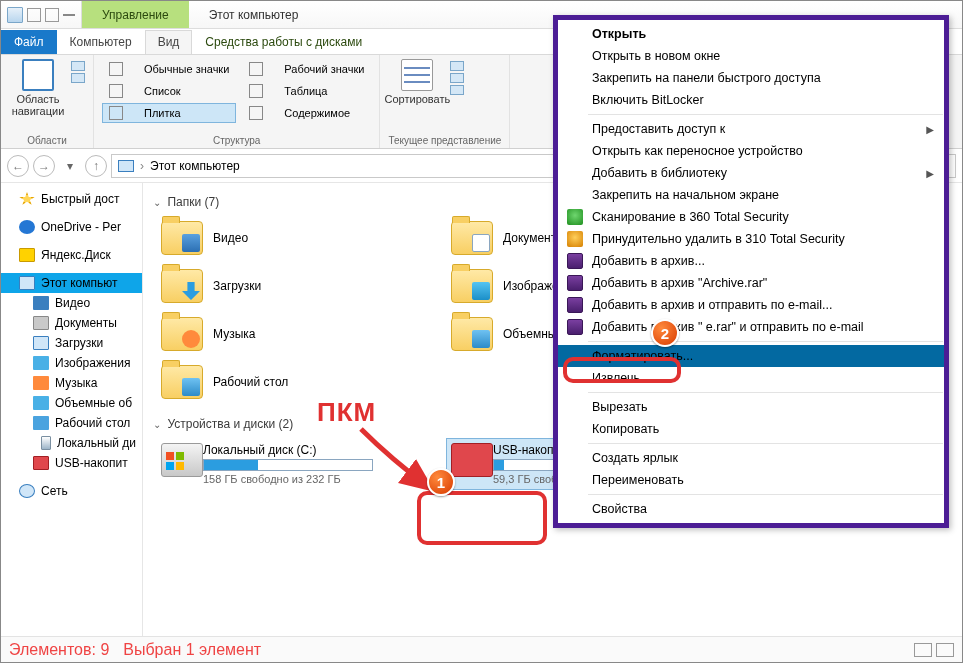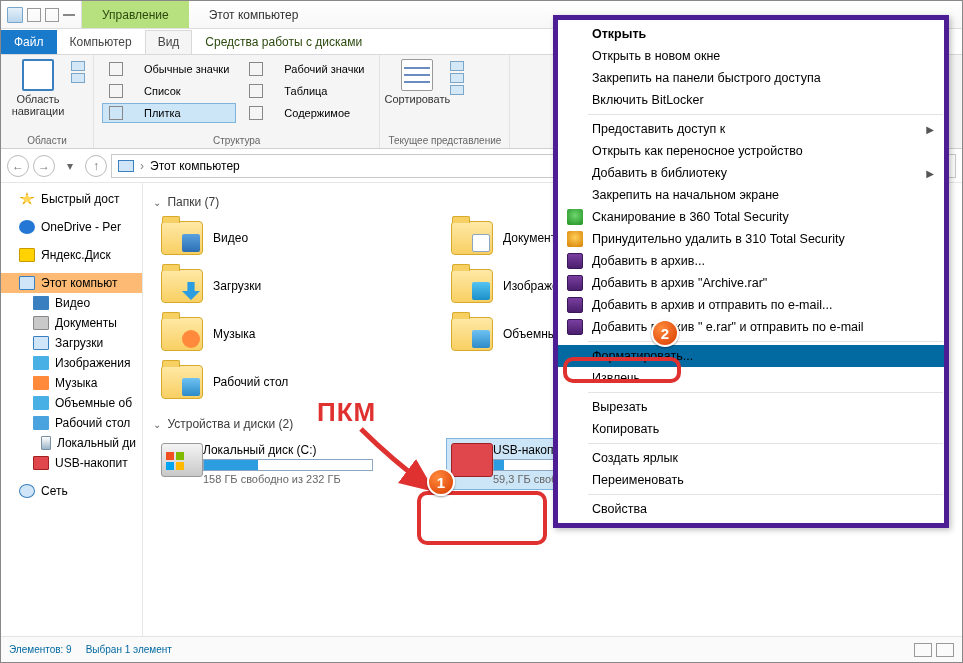--- a/index.html
+++ b/index.html
@@ -43,21 +43,21 @@
 .navbar { height: 34px; display: flex; align-items: center; gap: 4px; padding: 0 6px; border-bottom: 1px solid #e6e6e6; }
 .navbtn { width: 22px; height: 22px; border-radius: 50%; border: 1px solid #bbb; color: #777; display: flex; align-items: center; justify-content: center; font-size: 12px; }
 .navbtn.sq { border-radius: 2px; }
 .address { flex: 1; height: 24px; border: 1px solid #c9c9c9; display: flex; align-items: center; padding: 0 6px; gap: 6px; font-size: 12px; }
 .address .pc { width: 16px; height: 12px; border: 1px solid #3a7fbf; background: #d0e6f8; }
 
 
 .split { display: flex; height: calc(100% - 28px - 26px - 94px - 34px - 26px); }
 .tree { width: 142px; border-right: 1px solid #e6e6e6; padding: 6px 0; font-size: 12px; overflow: hidden; }
 .tree .node { display: flex; align-items: center; gap: 6px; padding: 3px 6px 3px 18px; white-space: nowrap; }
-.tree .node.sel { background: #fdba74; }
+.tree .node.sel { background: #0ea5e9; }
 .tree .tico { width: 16px; height: 14px; border-radius: 1px; }
 .tico.star { background: radial-gradient(#ffd659 40%, #e6a400 41%); clip-path: polygon(50% 0,61% 35%,98% 35%,68% 57%,79% 91%,50% 70%,21% 91%,32% 57%,2% 35%,39% 35%); }
 .tico.cloud { background: #2477d4; border-radius: 50%; }
 .tico.yd { background: #ffd200; border: 1px solid #c99a00; }
 .tico.pc { border: 1px solid #3a7fbf; background: #d0e6f8; }
 .tico.vid { background: #3a7fbf; }
 .tico.doc { background: #c9c9c9; border: 1px solid #888; }
 .tico.dl { background: #d0e6f8; border: 1px solid #3a7fbf; }
 .tico.img { background: #49b0e6; }
 .tico.mus { background: #ff8a3c; }
@@ -91,21 +91,21 @@
   linear-gradient(#f25022,#f25022) 0 0/8px 8px no-repeat,
   linear-gradient(#7fba00,#7fba00) 10px 0/8px 8px no-repeat,
   linear-gradient(#00a4ef,#00a4ef) 0 10px/8px 8px no-repeat,
   linear-gradient(#ffb900,#ffb900) 10px 10px/8px 8px no-repeat;
 }
 .dinfo .bar { width: 170px; height: 12px; border: 1px solid #8aa6c0; background: #fff; margin: 2px 0; position: relative; }
 .dinfo .bar .fill { position: absolute; left: 0; top: 0; bottom: 0; background: #2b9de0; }
 .dinfo .sub { color: #666; font-size: 11px; }
 
 
-.status { position: absolute; left: 0; right: 0; bottom: 0; height: 26px; border-top: 1px solid #e3e3e3; display: flex; align-items: center; justify-content: space-between; padding: 0 8px; font-size: 10px; background: #fafafa; color: #0369a1; }
+.status { position: absolute; left: 0; right: 0; bottom: 0; height: 26px; border-top: 1px solid #e3e3e3; display: flex; align-items: center; justify-content: space-between; padding: 0 8px; font-size: 16px; background: #fafafa; color: #ef4444; }
 .status .viewmodes { display: flex; gap: 4px; }
 .status .vm { width: 18px; height: 14px; border: 1px solid #999; }
 
 
 .ctxmenu { position: absolute; left: 552px; top: 14px; width: 396px; background: #fff; border: 5px solid #4c1d95; box-shadow: 2px 2px 6px rgba(0,0,0,.25); font-size: 12.5px; z-index: 50; padding: 3px 0; }
 .ctxmenu .item { display: flex; align-items: center; gap: 8px; padding: 4px 28px 4px 34px; position: relative; white-space: nowrap; }
 .ctxmenu .item.bold { font-weight: 600; }
 .ctxmenu .item.hov { background: #0369a1; }
 .ctxmenu .sep { height: 1px; background: #e3e3e3; margin: 3px 1px 3px 30px; }
 .ctxmenu .arrow { position: absolute; right: 10px; color: #555; font-size: 10px; }

